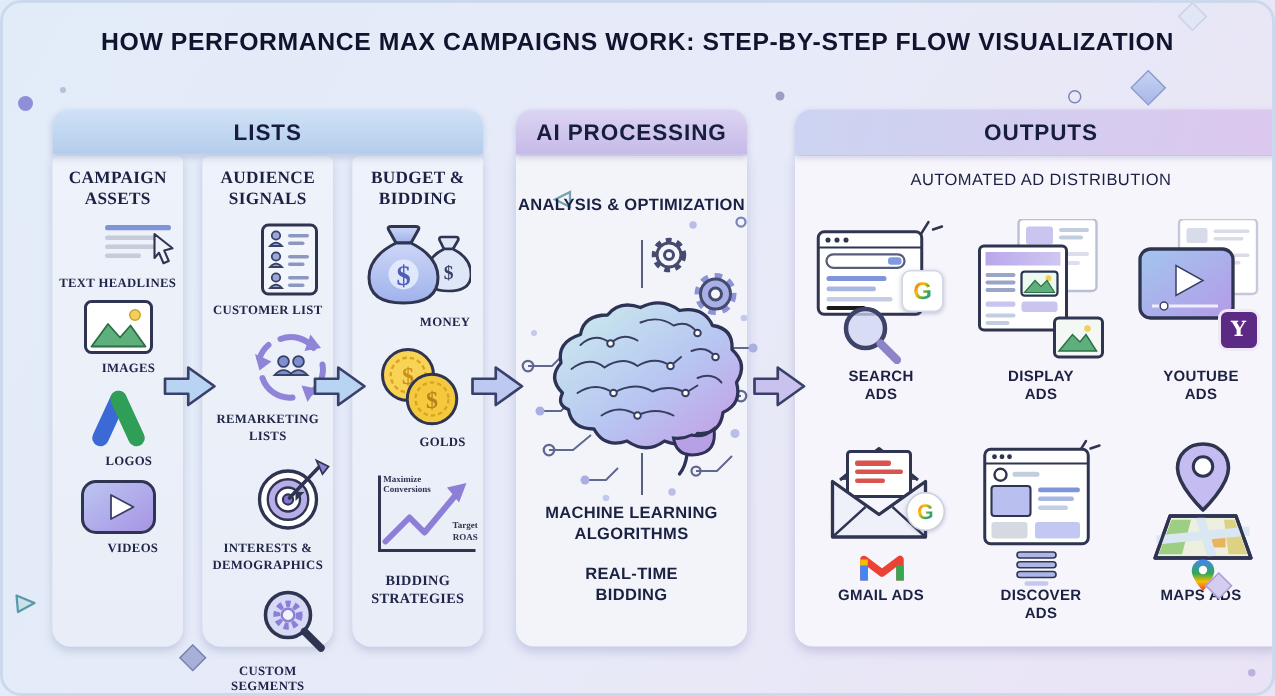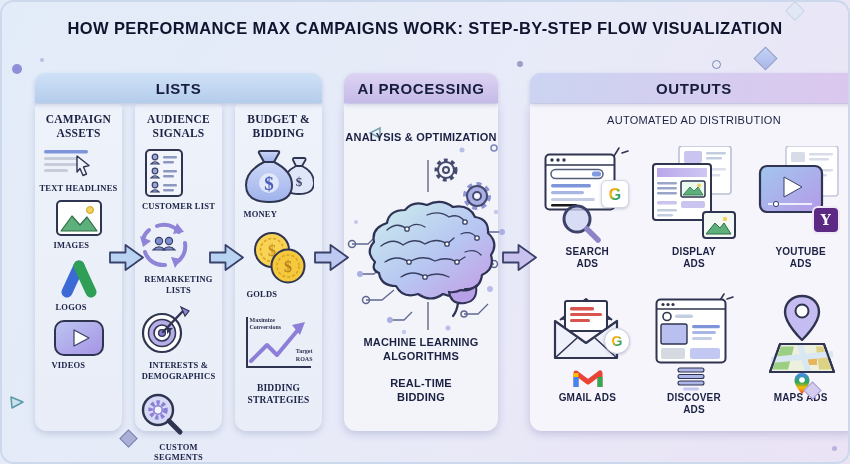--- a/index.html
+++ b/index.html
@@ -15,21 +15,21 @@
       color:#171d3e;letter-spacing:.6px;box-shadow:0 2px 4px rgba(90,100,160,.25);z-index:2;}
   .panel-body{position:absolute;top:31px;left:0;right:0;bottom:0;}
   
   #inputs{left:35px;width:287px;}
   #inputs .panel-head{background:linear-gradient(180deg,#cfe1f6,#b4cdec);}
   .cols{display:flex;gap:13px;height:100%;}
   .col{flex:1;background:linear-gradient(180deg,#eef2fa,#e8edf7);border-radius:4px 4px 12px 12px;
        box-shadow:0 3px 6px rgba(90,110,160,.25);display:flex;flex-direction:column;align-items:center;
        padding-top:9px;box-sizing:border-box;font-family:Liberation Serif, serif;}
   .col-title{font-size:11.5px;font-weight:800;color:#1b2142;text-align:center;line-height:1.2;letter-spacing:.2px;}
-  .inp-item{display:flex;flex-direction:column;align-items:flex-start;}
+  .inp-item{display:flex;flex-direction:column;align-items:flex-end;}
   .item-lbl{font-size:8.5px;font-weight:800;color:#20264a;text-align:center;line-height:1.25;margin-top:3px;letter-spacing:.2px;max-width:84px;}
   
   #ai{left:344px;width:154px;}
   #ai .panel-head{background:linear-gradient(180deg,#dcd4f3,#c6bae8);}
   #ai .panel-body{background:#f3f4fa;border-radius:0 0 12px 12px;box-shadow:0 3px 8px rgba(90,100,160,.28);}
   .ai-lbl{position:absolute;left:0;right:0;text-align:center;font-size:11px;font-weight:800;color:#1b2142;line-height:1.3;letter-spacing:.2px;}
   
   #outputs{left:530px;width:328px;}
   #outputs .panel-head{background:linear-gradient(100deg,#ccd4f2,#dcc7ee);}
   #outputs .panel-body{background:#f7f5fc;border-radius:0 0 12px 12px;box-shadow:0 3px 8px rgba(100,95,160,.28);}

